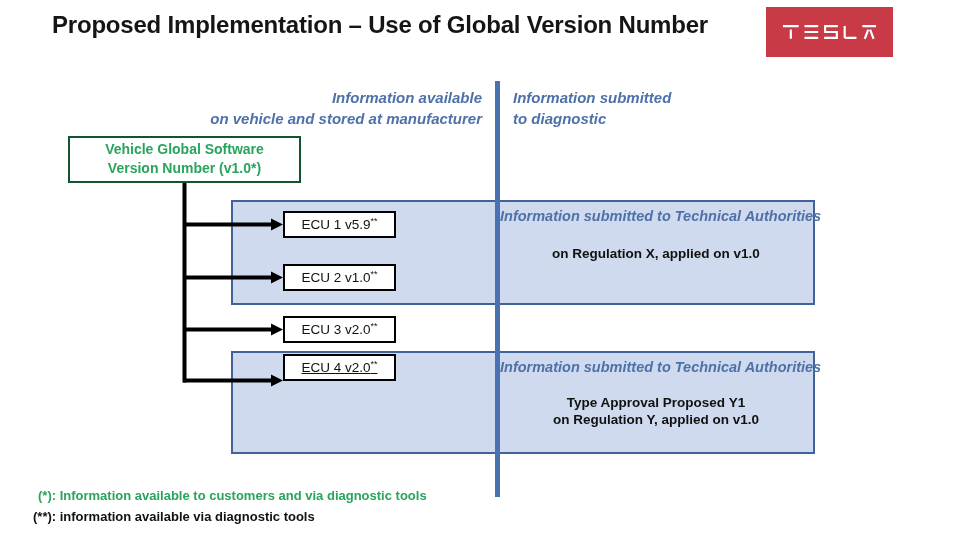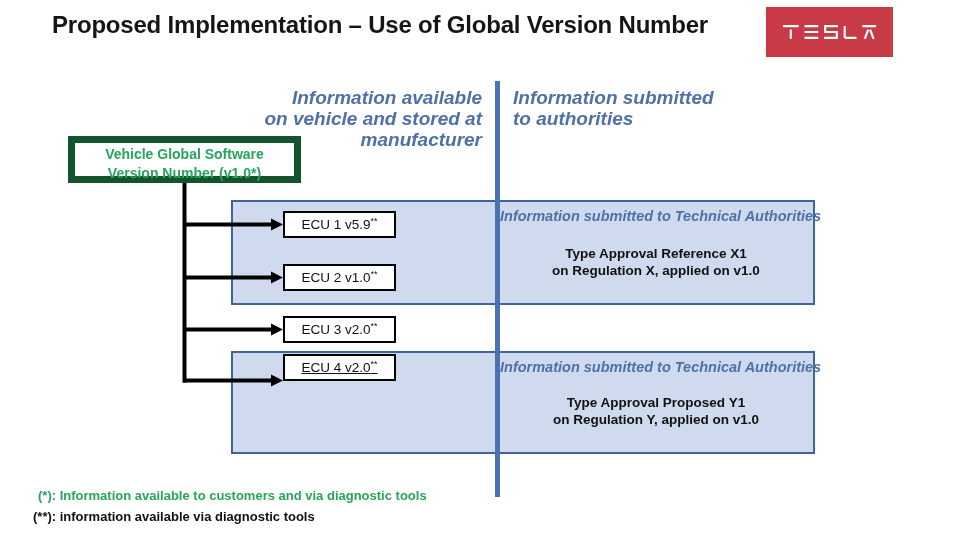--- a/index.html
+++ b/index.html
@@ -27,21 +27,21 @@
     left: 766px; top: 7px;
     width: 127px; height: 50px;
     background: #C83A46;
     display: flex;
     align-items: center;
     justify-content: center;
     z-index: 4;
   }
 
   .col-header {
-    font-size: 19px;
+    font-size: 15px;
     font-weight: bold;
     font-style: italic;
     color: #4E71A8;
     line-height: 21px;
   }
   .col-header.left {
     left: 150px; top: 87px;
     width: 332px;
     text-align: right;
   }
@@ -55,21 +55,21 @@
     left: 495px; top: 81px;
     width: 5px; height: 416px;
     background: #4A72B2;
     z-index: 3;
   }
 
   .vehicle-box {
     left: 68px; top: 136px;
     width: 233px; height: 47px;
     background: #ffffff;
-    border: 7px solid #14532d;
+    border: 2px solid #14532d;
     text-align: center;
     font-size: 14px;
     font-weight: bold;
     color: #28A45C;
     line-height: 19px;
     padding-top: 2px;
     z-index: 3;
   }
 
   .blue-rect {
@@ -163,21 +163,21 @@
       <path d="M82 2 H96 M84.5 15 L88 5.5 M93.5 15 L90 5.5"></path>
     </svg>
   </div>
 
   <div class="abs col-header left">
     <div>Information available</div>
     <div>on vehicle and stored at manufacturer</div>
   </div>
   <div class="abs col-header right">
     <div>Information submitted</div>
-    <div>to authorities</div>
+    <div>to diagnostic</div>
   </div>
 
   <div class="abs divider"></div>
 
   <div class="abs blue-rect first"></div>
   <div class="abs blue-rect second"></div>
 
   <svg class="abs tree-svg" viewBox="0 0 960 540">
     <g stroke="#000000" stroke-width="4" fill="#000000">
       <line x1="184.5" y1="182" x2="184.5" y2="382.5"></line>
@@ -197,21 +197,20 @@
     <div>Version Number (v1.0*)</div>
   </div>
 
   <div class="abs ecu-box ecu-1"><span>ECU 1 v5.9</span><sup>**</sup></div>
   <div class="abs ecu-box ecu-2"><span>ECU 2 v1.0</span><sup>**</sup></div>
   <div class="abs ecu-box ecu-3"><span>ECU 3 v2.0</span><sup>**</sup></div>
   <div class="abs ecu-box ecu-4"><span>ECU 4 v2.0</span><sup>**</sup></div>
 
   <div class="abs submission-header first">Information submitted to Technical Authorities</div>
   <div class="abs approval-text first">
-    <div>Type Approval Reference X1</div>
     <div>on Regulation X, applied on v1.0</div>
   </div>
 
   <div class="abs submission-header second">Information submitted to Technical Authorities</div>
   <div class="abs approval-text second">
     <div>Type Approval Proposed Y1</div>
     <div>on Regulation Y, applied on v1.0</div>
   </div>
 
   <div class="abs footnote black">(**): information available via diagnostic tools</div>

